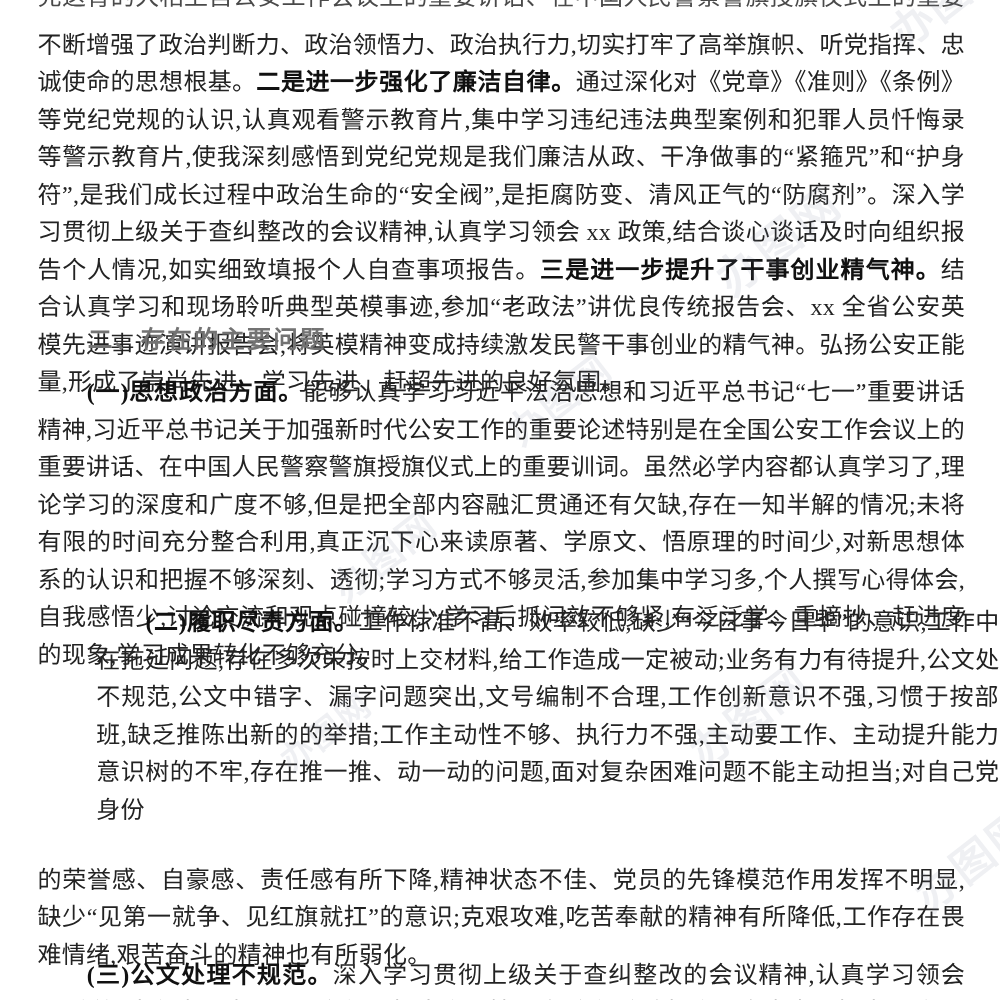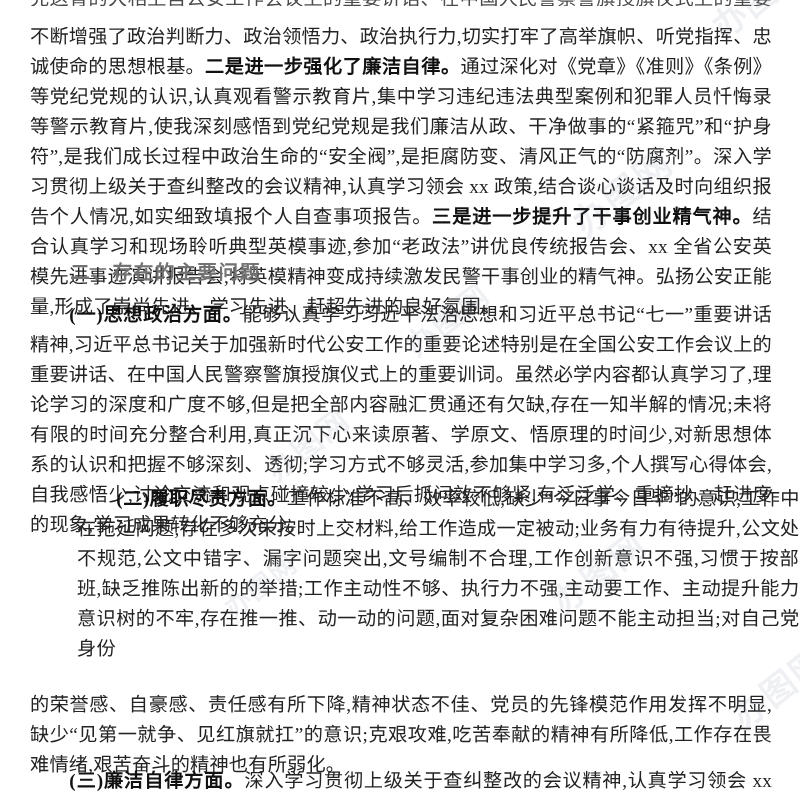--- a/index.html
+++ b/index.html
@@ -148,21 +148,21 @@
 
     <div class="doc-block" id="blk-3" style="top: 484px; margin-left: 47px;">
       <p class="para indent"><span class="bold-run">(二)履职尽责方面。</span><span>工作标准不高、效率较低,缺少“今日事今日毕”的意识,工作中存在拖延问题,存在多次未按时上交材料,给工作造成一定被动;业务有力有待提升,公文处理不规范,公文中错字、漏字问题突出,文号编制不合理,工作创新意识不强,习惯于按部就班,缺乏推陈出新的的举措;工作主动性不够、执行力不强,主动要工作、主动提升能力的意识树的不牢,存在推一推、动一动的问题,面对复杂困难问题不能主动担当;对自己党员身份</span></p>
     </div>
 
     <div class="doc-block" id="blk-4" style="top: 676px; margin-top: 14px;">
       <p class="para"><span>的荣誉感、自豪感、责任感有所下降,精神状态不佳、党员的先锋模范作用发挥不明显,缺少“见第一就争、见红旗就扛”的意识;克艰攻难,吃苦奉献的精神有所降低,工作存在畏难情绪,艰苦奋斗的精神也有所弱化。</span></p>
     </div>
 
     <div class="doc-block" id="blk-5" style="top: 766px;">
-      <p class="para indent"><span class="bold-run">(三)廉洁自律方面。</span><span>深入学习贯彻上级关于查纠整改的会议精神,认真学习领会 xx 政策,结合谈心谈话及时向组织报告个人情况,如实细致填报个人自查事项报告,但有时去遵守</span></p>
+      <p class="para indent"><span class="bold-run">(三)公文处理不规范。</span><span>深入学习贯彻上级关于查纠整改的会议精神,认真学习领会 xx 政策,结合谈心谈话及时向组织报告个人情况,如实细致填报个人自查事项报告,但有时去遵守</span></p>
     </div>
 
   </div>
 
   <div class="page-gap" id="page-gap" style="top: 617px; height: 58px;"></div>
 
   <div class="watermark-layer">
     <span class="watermark wm-a">办图网</span>
     <span class="watermark wm-b">办图网</span>
     <span class="watermark wm-c">办图网</span>

